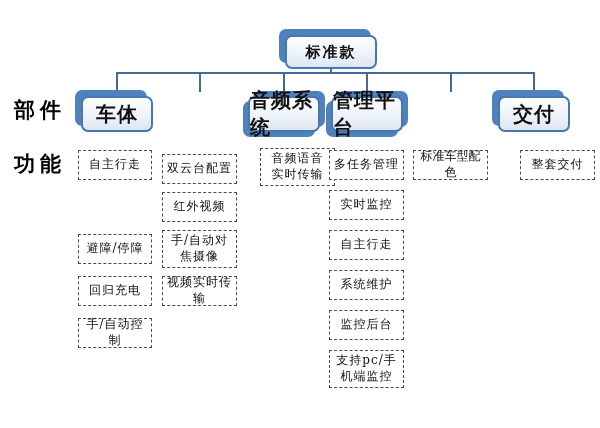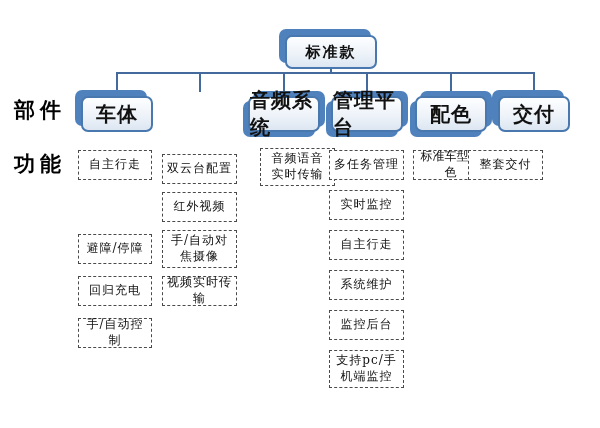--- a/index.html
+++ b/index.html
@@ -68,27 +68,20 @@
       <span>音频系统</span>
     </span>
   </div>
   <div class="node stack-urdl" style="left:331px;top:96px;width:72px;height:36px">
     <span class="back b1"></span>
     <span class="back b2"></span>
     <span class="front">
       <span>管理平台</span>
     </span>
   </div>
-  <div class="node stack-urdl" style="left:415px;top:96px;width:72px;height:36px">
-    <span class="back b1"></span>
-    <span class="back b2"></span>
-    <span class="front">
-      <span>配色</span>
-    </span>
-  </div>
   <div class="node stack-ul" style="left:498px;top:96px;width:72px;height:36px">
     <span class="back b1"></span>
     <span class="front">
       <span>交付</span>
     </span>
   </div>
 
   <div class="fbox" style="left:78px;top:150px;width:74px;height:30px">
     <span>自主行走</span>
     </div>
@@ -135,17 +128,17 @@
     <span>监控后台</span>
     </div>
   <div class="fbox" style="left:329px;top:350px;width:75px;height:38px">
     <span>支持pc/手机端监控</span>
     </div>
 
   <div class="fbox" style="left:413px;top:150px;width:75px;height:30px">
     <span style="letter-spacing:0">标准车型配色</span>
     </div>
 
-  <div class="fbox" style="left:468px;top:150px;width:75px;height:30px">
+  <div class="fbox" style="left:520px;top:150px;width:75px;height:30px">
     <span>整套交付</span>
     </div>
 
 </div>
 
 </body></html>

